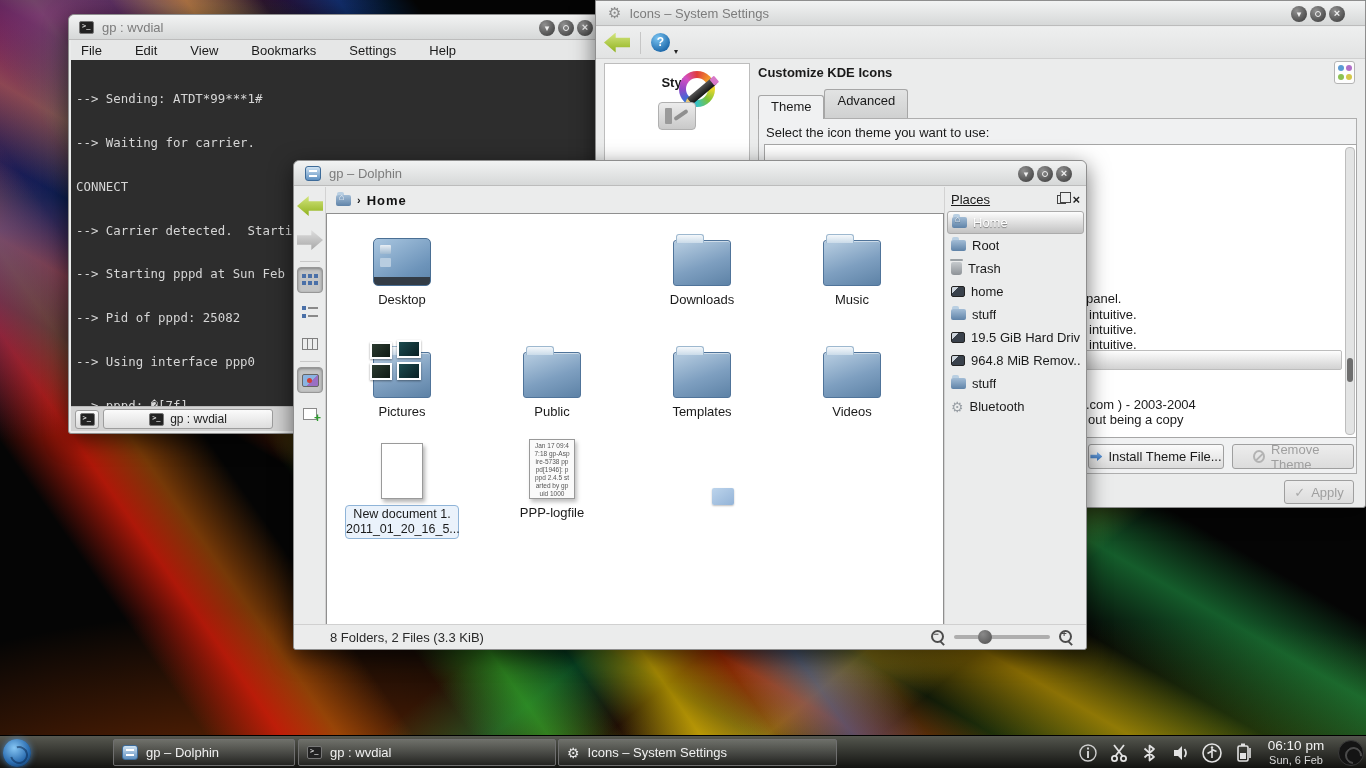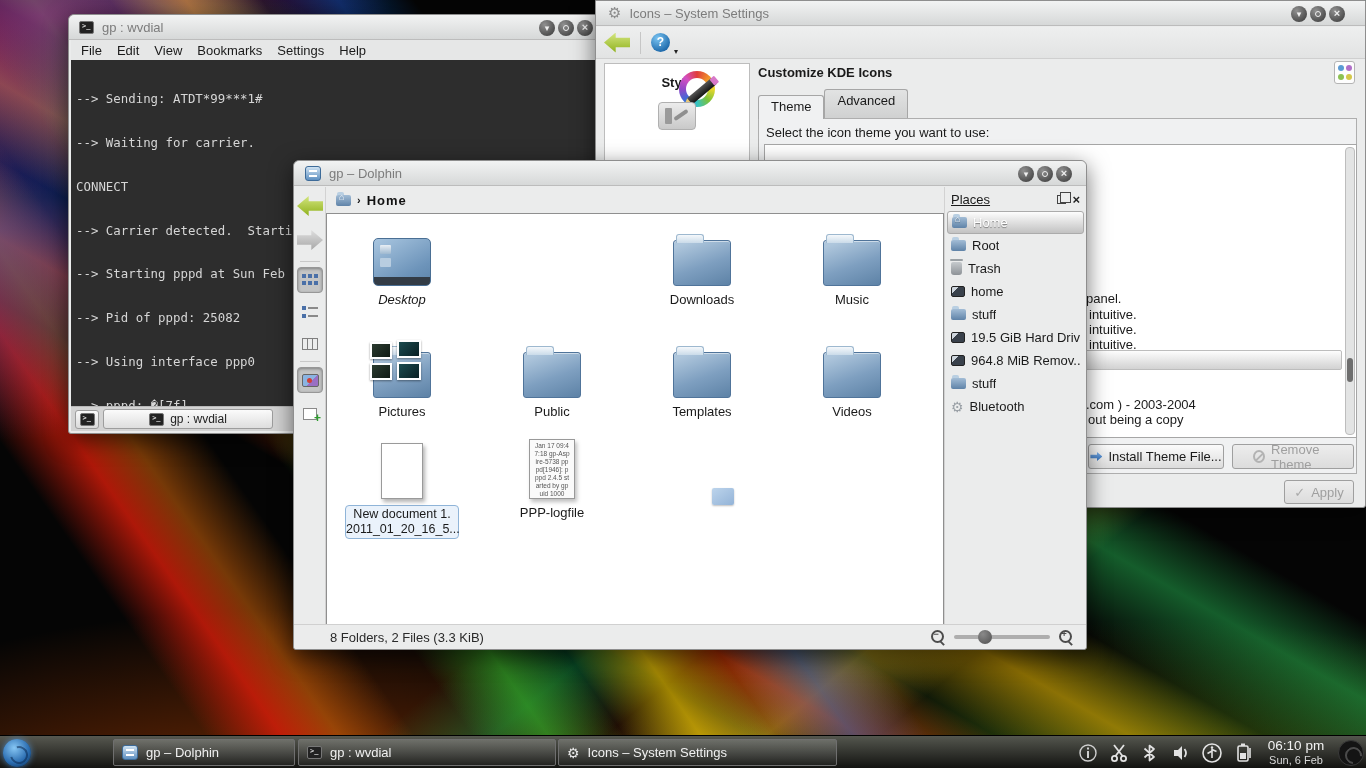--- a/index.html
+++ b/index.html
@@ -40,21 +40,21 @@
 
   
   #terminal { left:68px; top:14px; width:532px; height:420px; z-index:10; }
   #terminal .winbtns { right:6px; }
   .term-ico { width:15px; height:13px; background:#222; border:1px solid #777; border-radius:2px;
     position:relative; display:inline-block; flex:none; }
   .term-ico::before { content:">_"; position:absolute; left:2px; top:0px; color:#ddd;
     font:bold 7px "DejaVu Sans Mono",monospace; }
   #terminal .titlebar .term-ico { margin-left:10px; }
   #term-menubar { position:absolute; left:2px; right:2px; top:25px; height:20px;
-    background:#e6e7e7; display:flex; align-items:center; gap:15px; padding-left:10px; }
+    background:#e6e7e7; display:flex; align-items:center; gap:33px; padding-left:10px; }
   #term-menubar .menu-item { font-size:13px; color:#1a1a1a; }
   #term-body { position:absolute; left:2px; right:2px; top:45px; bottom:27px; background:#2d2d2d;
     padding:3px 5px; font:12.4px/14.6px "DejaVu Sans Mono",monospace; color:#d6d6d6;
     white-space:pre; overflow:hidden; }
   #term-tabbar { position:absolute; left:2px; right:2px; bottom:2px; height:25px; background:#d3d3d3;
     display:flex; align-items:center; border-top:1px solid #b8b8b8; }
   .tab-btn { width:24px; height:19px; margin:0 4px; background:linear-gradient(#fafafa,#dadada);
     border:1px solid #9d9d9d; border-radius:3px; display:flex; align-items:center; justify-content:center; }
   #term-tab { flex:0 0 170px; height:20px; background:linear-gradient(#fbfbfb,#dedede);
     border:1px solid #9d9d9d; border-radius:3px; display:flex; align-items:center;
@@ -439,21 +439,21 @@
     </div>
     <div id="breadcrumb">
       <span class="minifolder">
           <span class="house">⌂</span>
         </span>
       <span class="gt">›</span>
       <span class="crumb">Home</span>
     </div>
     <div id="dolphin-view">
 
-      <div class="cell" style="left:15px; top:8px;font-style:italic;">
+      <div class="cell" style="left:15px; top:8px;">
         <div class="icon-wrap">
             <span class="desktop-icon"></span>
           </div>
         <div class="label">Desktop</div>
       </div>
       <div class="cell" style="left:315px; top:8px;">
         <div class="icon-wrap">
             <span class="folder"></span>
           </div>
         <div class="label">Downloads</div>

